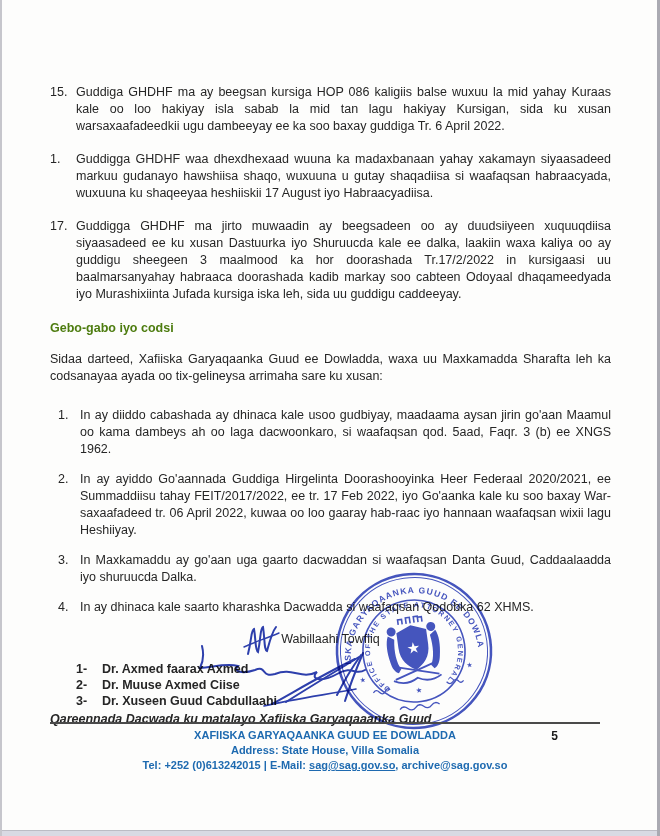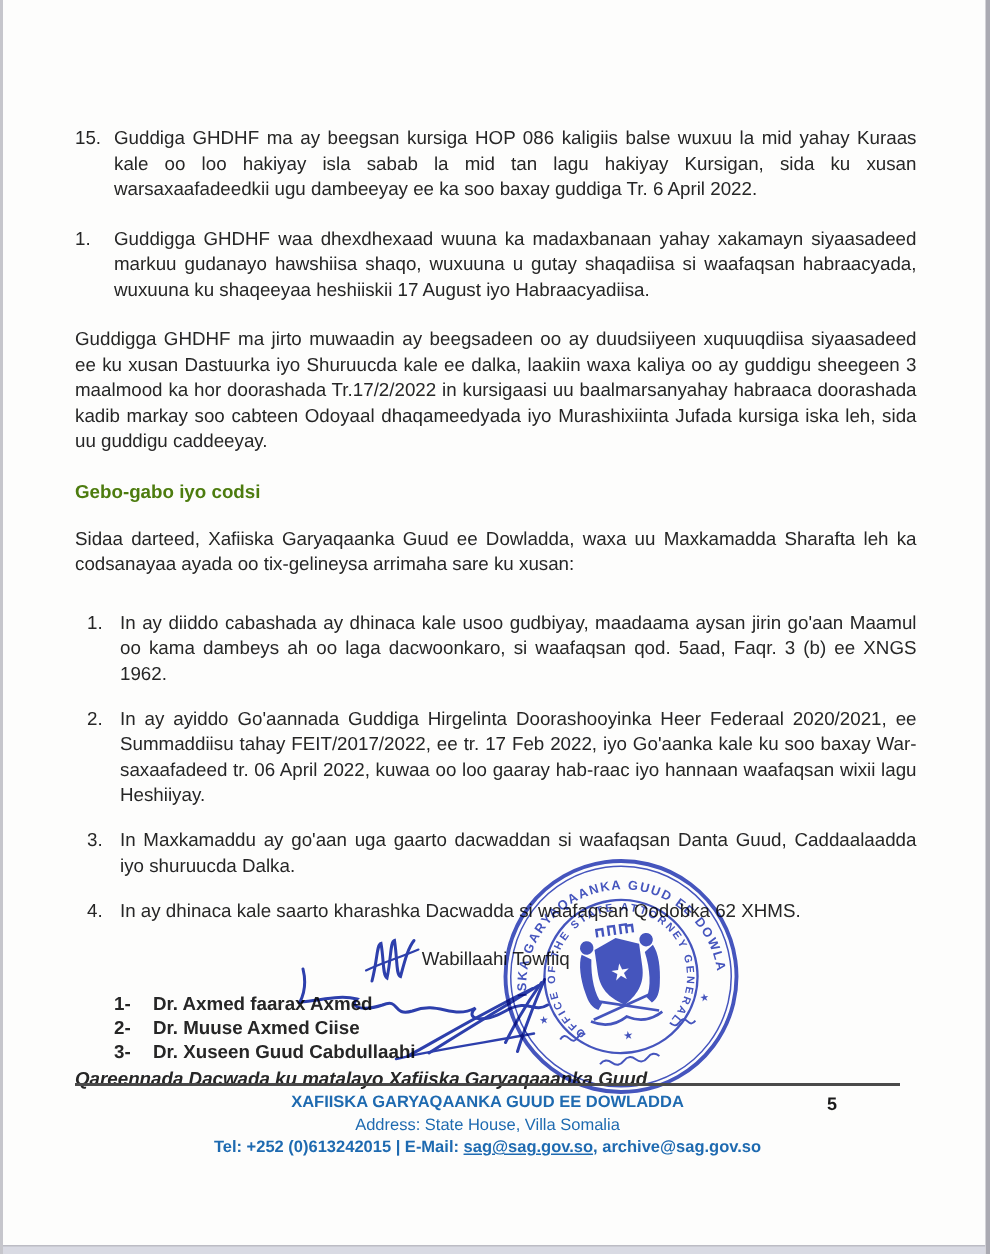--- a/index.html
+++ b/index.html
@@ -45,21 +45,21 @@
   .lawyer-row{display:flex;font-weight:bold;line-height:16px;margin-left:26px;text-align:left;}
   .lawyer-row .num{flex:0 0 26px;}
   .representation{font-weight:bold;margin-top:2px;text-align:left;font-style:italic;}
   .footer{
     position:absolute;left:48px;top:722px;width:550px;
     border-top:2px solid #4a4a4a;
     padding-top:4px;text-align:center;
     color:var(--footer-blue);font-size:11px;line-height:15px;
   }
   .footer .org{font-weight:bold;}
-  .footer .addr{font-weight:normal;}
+  .footer .addr{font-weight:bold;}
   .footer .tel{font-weight:bold;}
   .footer .email-link{text-decoration:underline;}
   .page-number{
     position:absolute;right:42px;top:5px;
     color:#1a1a1a;font-weight:bold;font-size:12px;
   }
   .stamp{
     position:absolute;left:332px;top:571px;width:160px;height:160px;
     color:var(--stamp-blue);
     opacity:.88;
@@ -84,20 +84,21 @@
       <span class="num">15.</span>
       <span class="txt">Guddiga GHDHF ma ay beegsan kursiga HOP 086 kaligiis balse wuxuu la mid yahay Kuraas kale oo loo hakiyay isla sabab la mid tan lagu hakiyay Kursigan, sida ku xusan warsaxaafadeedkii ugu dambeeyay ee ka soo baxay guddiga Tr. 6 April 2022.</span>
     </div>
 
     <div class="numbered-item">
       <span class="num">1.</span>
       <span class="txt">Guddigga GHDHF waa dhexdhexaad wuuna ka madaxbanaan yahay xakamayn siyaasadeed markuu gudanayo hawshiisa shaqo, wuxuuna u gutay shaqadiisa si waafaqsan habraacyada, wuxuuna ku shaqeeyaa heshiiskii 17 August iyo Habraacyadiisa.</span>
     </div>
 
     <div class="numbered-item">
+      <span class="num">17.</span>
       <span class="txt">Guddigga GHDHF ma jirto muwaadin ay beegsadeen oo ay duudsiiyeen xuquuqdiisa siyaasadeed ee ku xusan Dastuurka iyo Shuruucda kale ee dalka, laakiin waxa kaliya oo ay guddigu sheegeen 3 maalmood ka hor doorashada Tr.17/2/2022 in kursigaasi uu baalmarsanyahay habraaca doorashada kadib markay soo cabteen Odoyaal dhaqameedyada iyo Murashixiinta Jufada kursiga iska leh, sida uu guddigu caddeeyay.</span>
     </div>
 
     <div class="section-heading">Gebo-gabo iyo codsi</div>
 
     <div class="intro">Sidaa darteed, Xafiiska Garyaqaanka Guud ee Dowladda, waxa uu Maxkamadda Sharafta leh ka codsanayaa ayada oo tix-gelineysa arrimaha sare ku xusan:</div>
 
     <div class="request-item">
       <span class="num">1.</span>
       <span class="txt">In ay diiddo cabashada ay dhinaca kale usoo gudbiyay, maadaama aysan jirin go'aan Maamul oo kama dambeys ah oo laga dacwoonkaro, si waafaqsan qod. 5aad, Faqr. 3 (b) ee XNGS 1962.</span>

